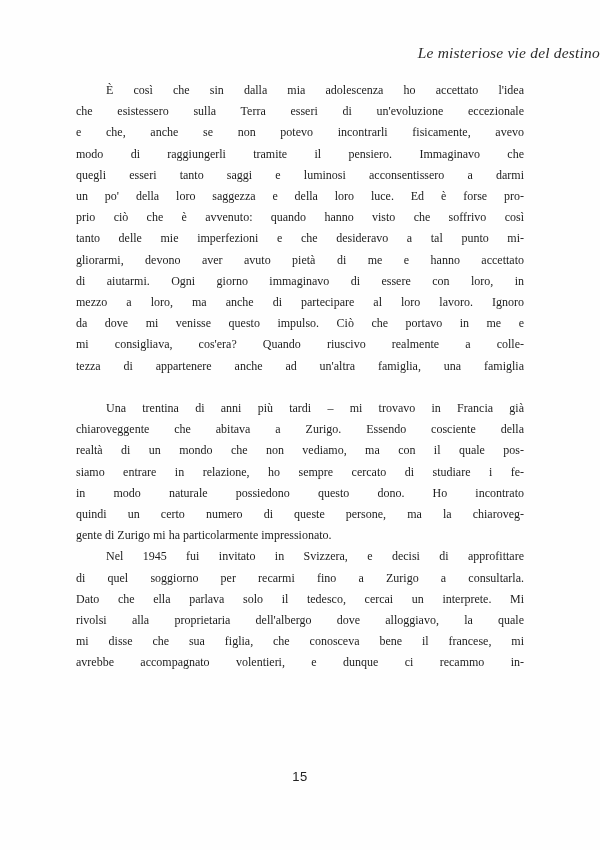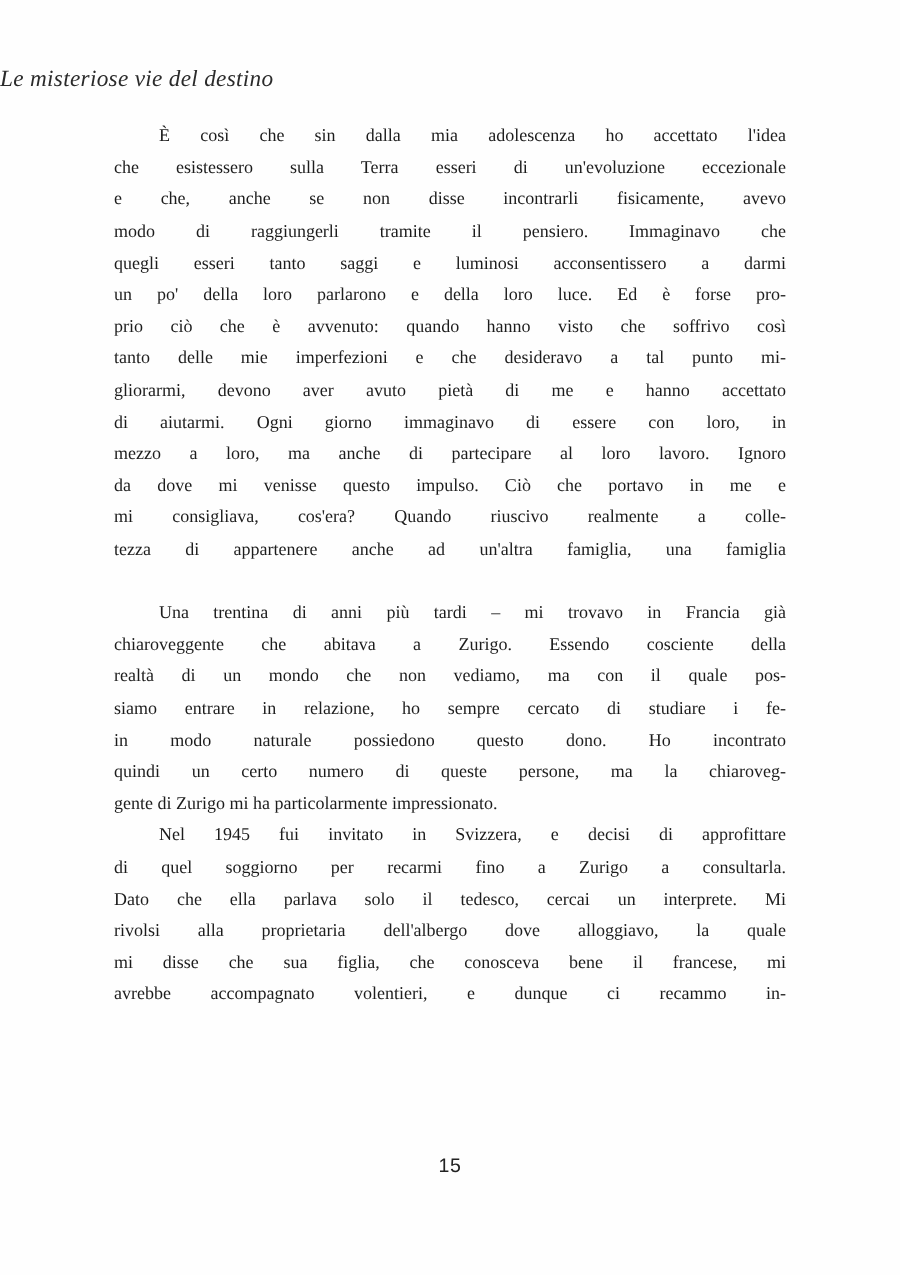--- a/index.html
+++ b/index.html
@@ -14,21 +14,21 @@
     background: #fefefe;
     font-family: "Liberation Serif", serif;
     color: #1c1c1c;
     overflow: hidden;
   }
   .running-head {
     position: absolute;
     top: 44px;
     left: 0;
     width: 100%;
-    text-align: left;
+    text-align: right;
     font-style: italic;
     font-size: 15.5px;
     color: #2b2b2b;
     letter-spacing: 0.2px;
   }
   .body-text {
     position: absolute;
     top: 80px;
     left: 76px;
     width: 448px;
@@ -60,24 +60,24 @@
 </head>
 <body>
 
 <div id="page">
   <div class="running-head">Le misteriose vie del destino</div>
 
   <div class="body-text">
       <div class="para">
         <div class="line indent">È così che sin dalla mia adolescenza ho accettato l'idea</div>
         <div class="line">che esistessero sulla Terra esseri di un'evoluzione eccezionale</div>
-        <div class="line">e che, anche se non disse incontrarli fisicamente, avevo</div>
+        <div class="line">e che, anche se non potevo incontrarli fisicamente, avevo</div>
         <div class="line">modo di raggiungerli tramite il pensiero. Immaginavo che</div>
         <div class="line">quegli esseri tanto saggi e luminosi acconsentissero a darmi</div>
-        <div class="line">un po' della loro parlarono e della loro luce. Ed è forse pro-</div>
+        <div class="line">un po' della loro saggezza e della loro luce. Ed è forse pro-</div>
         <div class="line">prio ciò che è avvenuto: quando hanno visto che soffrivo così</div>
         <div class="line">tanto delle mie imperfezioni e che desideravo a tal punto mi-</div>
         <div class="line">gliorarmi, devono aver avuto pietà di me e hanno accettato</div>
         <div class="line">di aiutarmi. Ogni giorno immaginavo di essere con loro, in</div>
         <div class="line">mezzo a loro, ma anche di partecipare al loro lavoro. Ignoro</div>
         <div class="line">da dove mi venisse questo impulso. Ciò che portavo in me e</div>
         <div class="line">mi consigliava, cos'era? Quando riuscivo realmente a colle-</div>
         <div class="line">tezza di appartenere anche ad un'altra famiglia, una famiglia</div>
       </div>
       <div class="para space-before">

